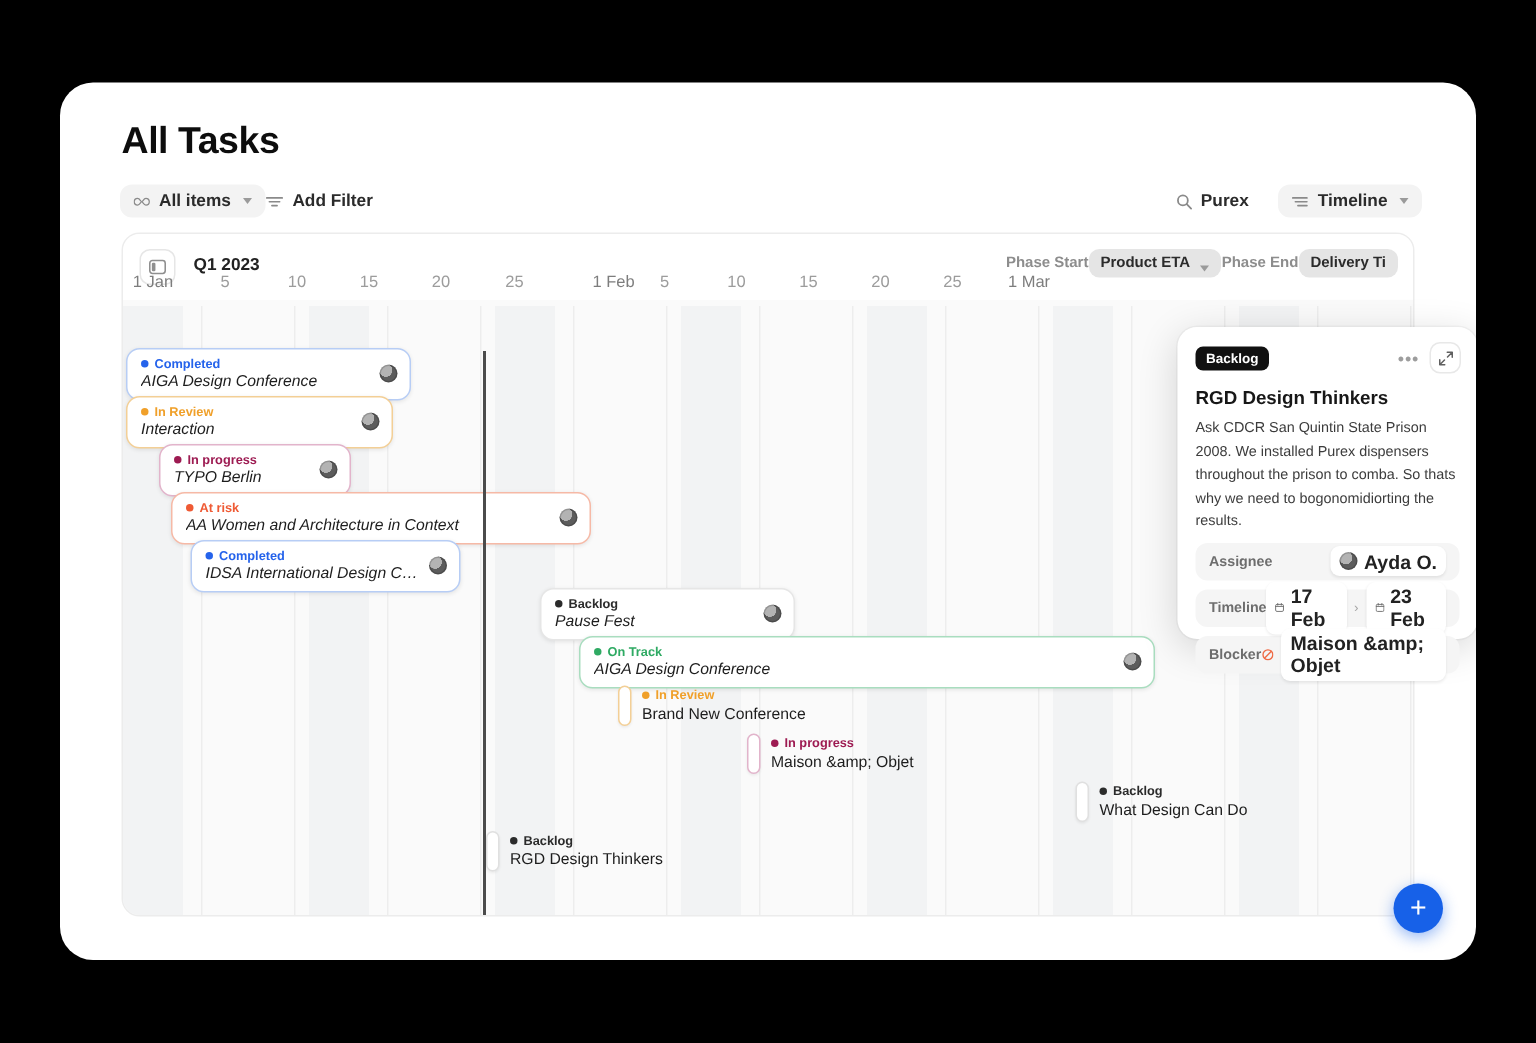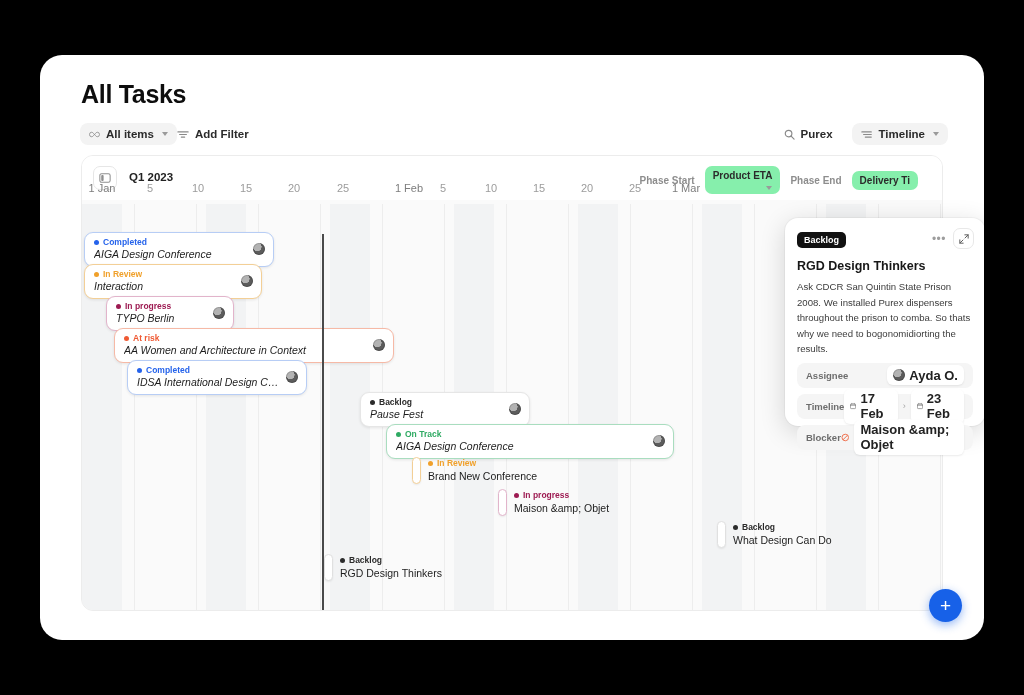--- a/index.html
+++ b/index.html
@@ -45,26 +45,26 @@
     border-radius: 12px;
     overflow: hidden;
   }
   .tl-head { position: absolute; left: 0; top: 0; width: 100%; height: 44px; background: #fff; }
   .sq-btn {
     position: absolute; left: 11px; top: 10px;
     width: 24px; height: 24px; border: 1px solid #e6e6e6; border-radius: 7px;
     background: #fff; display: flex; align-items: center; justify-content: center; cursor: pointer;
   }
   .quarter { position: absolute; left: 47px; top: 15px; font-size: 11.5px; font-weight: 700; color: #222; }
-  .phase-row { position: absolute; right: 24px; top: 10px; display: flex; align-items: center; gap: 10px; }
+  .phase-row { position: absolute; right: 10px; top: 10px; display: flex; align-items: center; }
   .phase-lbl { font-size: 10px; font-weight: 700; color: #8d8d8d; }
   .phase-sel {
     display: flex; align-items: flex-end; gap: 5px;
-    background: #86efac; border-radius: 7px; padding: 4px 8px;
-    font-size: 10px; font-weight: 700; color: #2b2b2b; cursor: pointer; white-space: nowrap; flex-direction: column;
+    background: #e5e5e5; border-radius: 7px; padding: 4px 8px;
+    font-size: 10px; font-weight: 700; color: #2b2b2b; cursor: pointer; white-space: nowrap;
   }
 
   
   .ruler { position: absolute; left: 0; top: 26px; width: 100%; height: 22px; }
   .tick { position: absolute; top: 0; font-size: 11px; color: #9c9c9c; transform: translateX(-50%); white-space: nowrap; }
   .tick.bold { color: #7d7d7d; }
 
   
   .grid { position: absolute; left: 0; top: 48px; width: 100%; bottom: 0; }
   .band { position: absolute; top: 0; bottom: 0; background: #f2f3f4; }
@@ -304,21 +304,21 @@
         <div class="bar" style="left: 278px; top: 236px; width: 170px; border-color: rgb(230, 230, 230);">
           <div class="txt">
             <div class="status" style="color:#2b2b2b">
               <span class="dot" style="background:#2b2b2b"></span>
               <span>Backlog</span>
             </div>
             <div class="name">Pause Fest</div>
           </div>
           <span class="av"></span>
         </div>
-        <div class="bar" style="left: 304px; top: 268px; width: 288px; border-color: rgb(169, 221, 191);">
+        <div class="bar" style="left: 304px; top: 268px; width: 384px; border-color: rgb(169, 221, 191);">
           <div class="txt">
             <div class="status" style="color:#2faa63">
               <span class="dot" style="background:#2faa63"></span>
               <span>On Track</span>
             </div>
             <div class="name">AIGA Design Conference</div>
           </div>
           <span class="av"></span>
         </div>
         <div class="mstone" style="left: 330px; top: 301px;">

